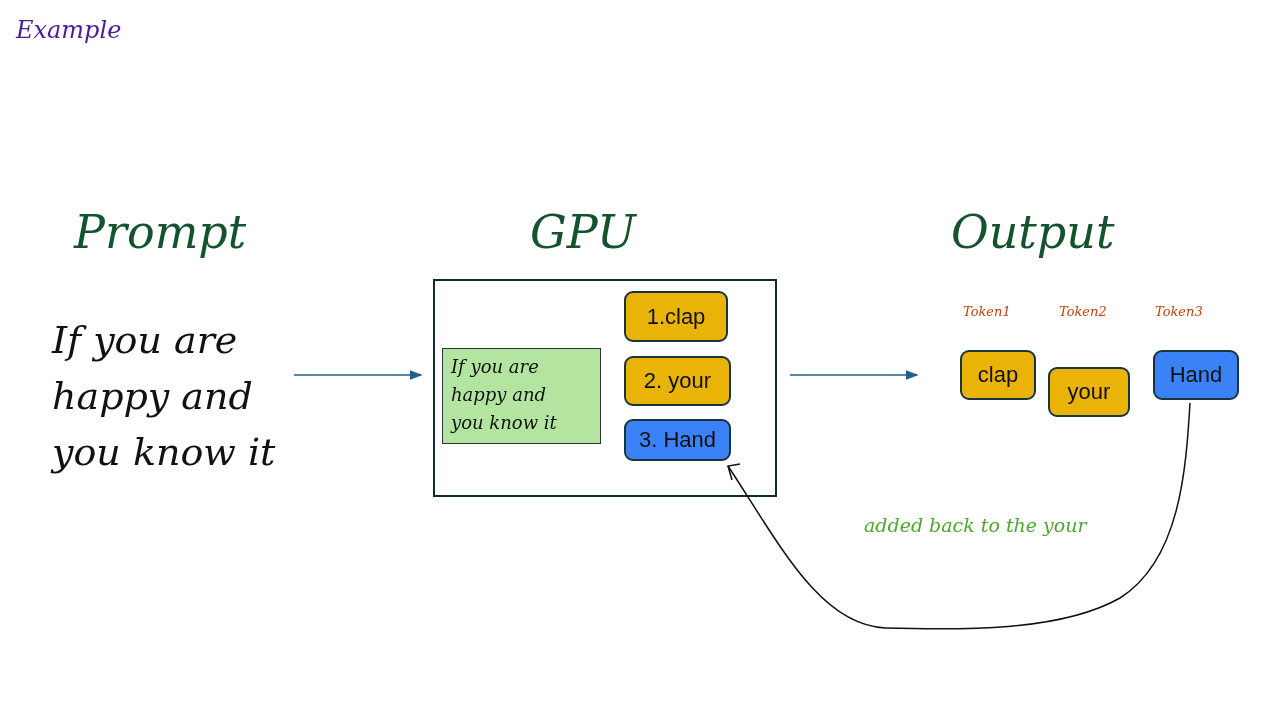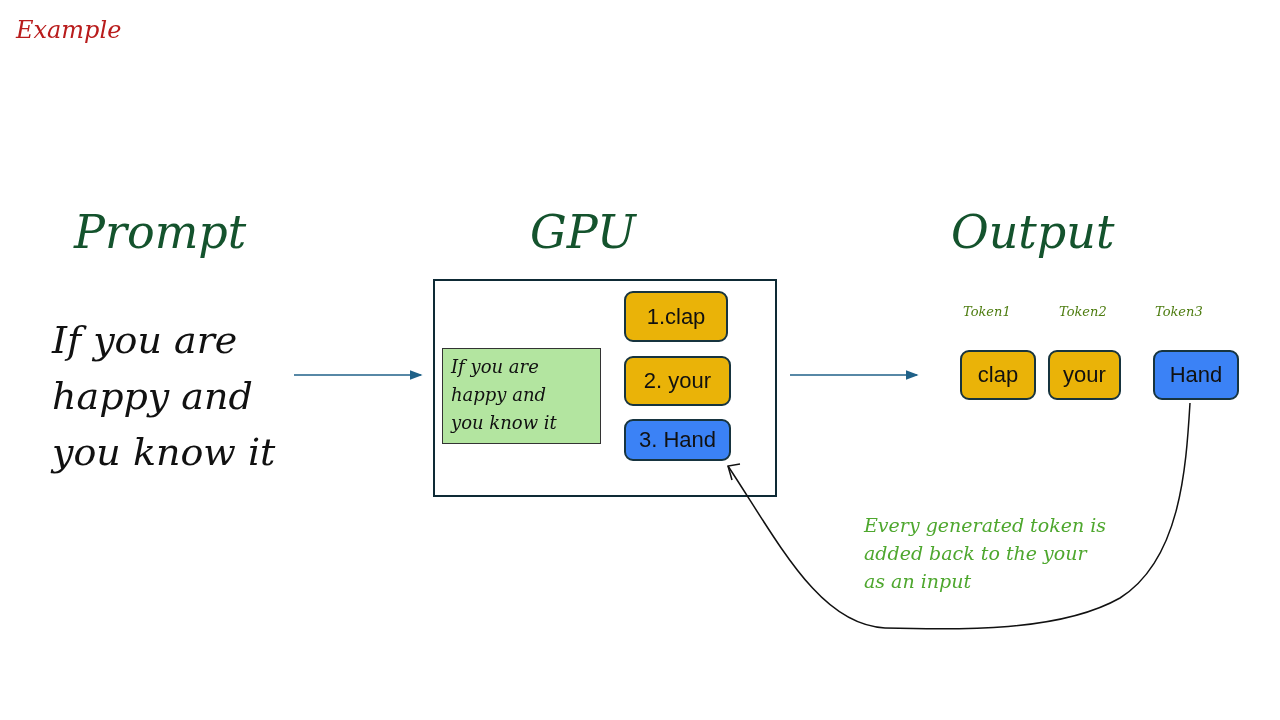--- a/index.html
+++ b/index.html
@@ -1,40 +1,40 @@
 <!DOCTYPE html>
 <html><head>
 <meta charset="utf-8">
 <style>
   html, body { margin:0; padding:0; }
   body { width:1280px; height:720px; position:relative; background:#ffffff; overflow:hidden;
          font-family: "DejaVu Sans", sans-serif; }
   .hand { font-family: "DejaVu Serif", serif; font-style: italic; }
   .abs { position:absolute; }
-  #example { left:16px; top:16px; font-size:24px; color:#b91c1c; }
+  #example { left:16px; top:16px; font-size:24px; color:#4c1d95; }
   .heading { font-size:46px; color:#14532d; top:205px; }
   #h-prompt { left:74px; }
   #h-gpu { left:530px; }
   #h-output { left:951px; }
   #prompt-text { left:52px; top:312px; font-size:38px; line-height:56px; color:#111; width:260px; }
   #gpu-box { left:433px; top:279px; width:344px; height:218px; border:2px solid #0e2a35; box-sizing:border-box; }
   #gpu-input { left:442px; top:348px; width:159px; height:96px; background:#b3e5a0; border:1px solid #333;
                box-sizing:border-box; padding:4px 8px; font-size:18px; line-height:28px; color:#111; }
   .tok { position:absolute; border:2px solid #17343f; border-radius:9px; box-sizing:border-box;
          display:flex; align-items:center; justify-content:center; font-family:"Liberation Sans", sans-serif;
          font-size:22px; color:#111; }
   .yellow { background:#eab308; }
   .green { background:#3b82f6; }
   #gpu-t1 { left:624px; top:291px; width:104px; height:51px; }
   #gpu-t2 { left:624px; top:356px; width:107px; height:50px; }
   #gpu-t3 { left:624px; top:419px; width:107px; height:42px; }
-  .tlabel { position:absolute; top:304px; font-size:13px; color:#4d7c0f; }
+  .tlabel { position:absolute; top:304px; font-size:13px; color:#c2410c; }
   #tl1 { left:963px; } #tl2 { left:1059px; } #tl3 { left:1155px;font-style:italic; }
   #out-t1 { left:952px; top:350px; width:76px; height:50px;margin-left:8px; }
-  #out-t2 { left:1048px; top:350px; width:73px; height:50px;text-align:center; }
+  #out-t2 { left:1048px; top:367px; width:82px; height:50px;text-align:center; }
   #out-t3 { left:1153px; top:350px; width:86px; height:50px; }
   #note { left:864px; top:511px; font-size:19px; line-height:28px; color:#4ea72e; width:270px; }
   svg#arrows { position:absolute; left:0; top:0; }
 </style>
 </head>
 <body>
 
 <div id="example" class="abs hand">Example</div>
 
 <div id="h-prompt" class="abs hand heading">Prompt</div>
@@ -61,23 +61,21 @@
 
 <div id="tl1" class="tlabel hand">Token1</div>
 <div id="tl2" class="tlabel hand">Token2</div>
 <div id="tl3" class="tlabel hand">Token3</div>
 
 <div id="out-t1" class="tok yellow">clap</div>
 <div id="out-t2" class="tok yellow">your</div>
 <div id="out-t3" class="tok green">Hand</div>
 
 <div id="note" class="abs hand">
-  <div>Every generated token is</div>
   <div>added back to the your</div>
-  <div>as an input</div>
 </div>
 
 <svg id="arrows" width="1280" height="720">
   <defs>
     <marker id="ah" markerWidth="8" markerHeight="8" refX="7" refY="4" orient="auto">
       <path d="M0,1 L8,4 L0,7 Z" fill="#1f6188"></path>
     </marker>
   </defs>
   <line x1="294" y1="375" x2="421" y2="375" stroke="#1f6188" stroke-width="1.6" marker-end="url(#ah)"></line>
   <line x1="790" y1="375" x2="917" y2="375" stroke="#1f6188" stroke-width="1.6" marker-end="url(#ah)"></line>

